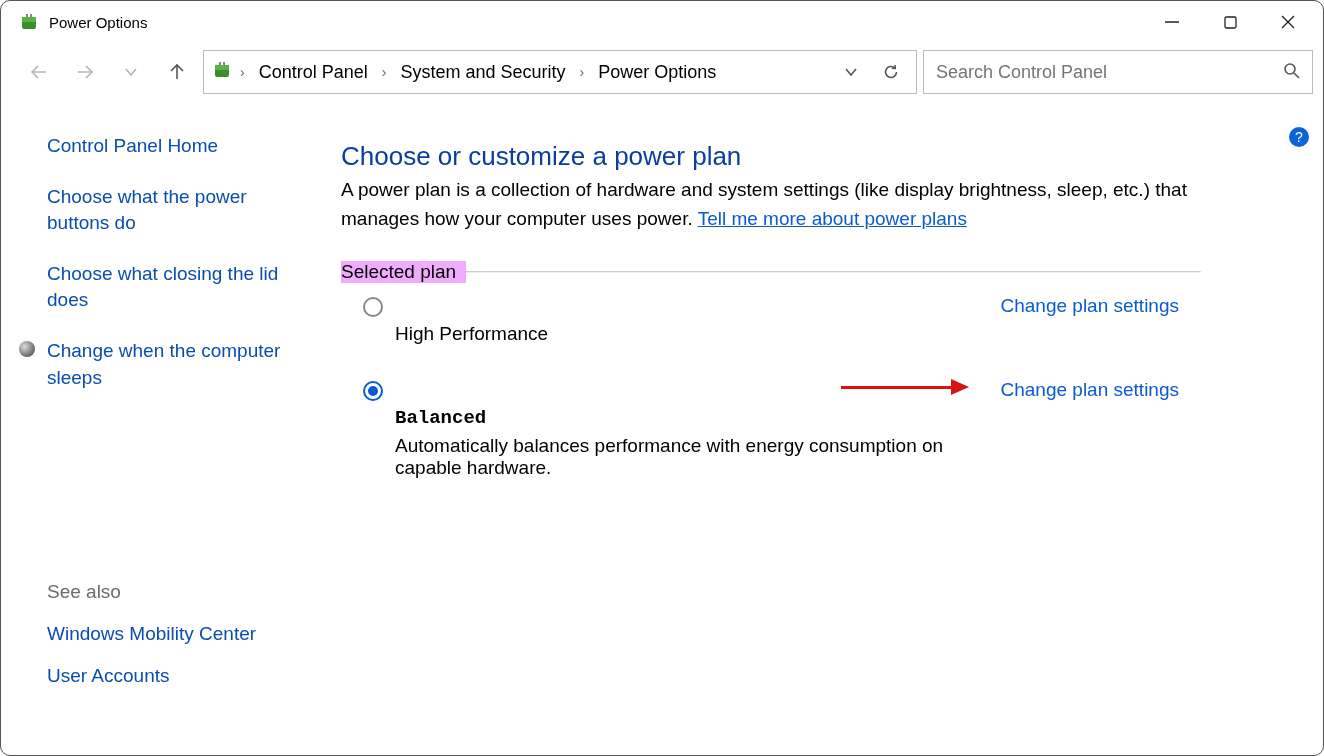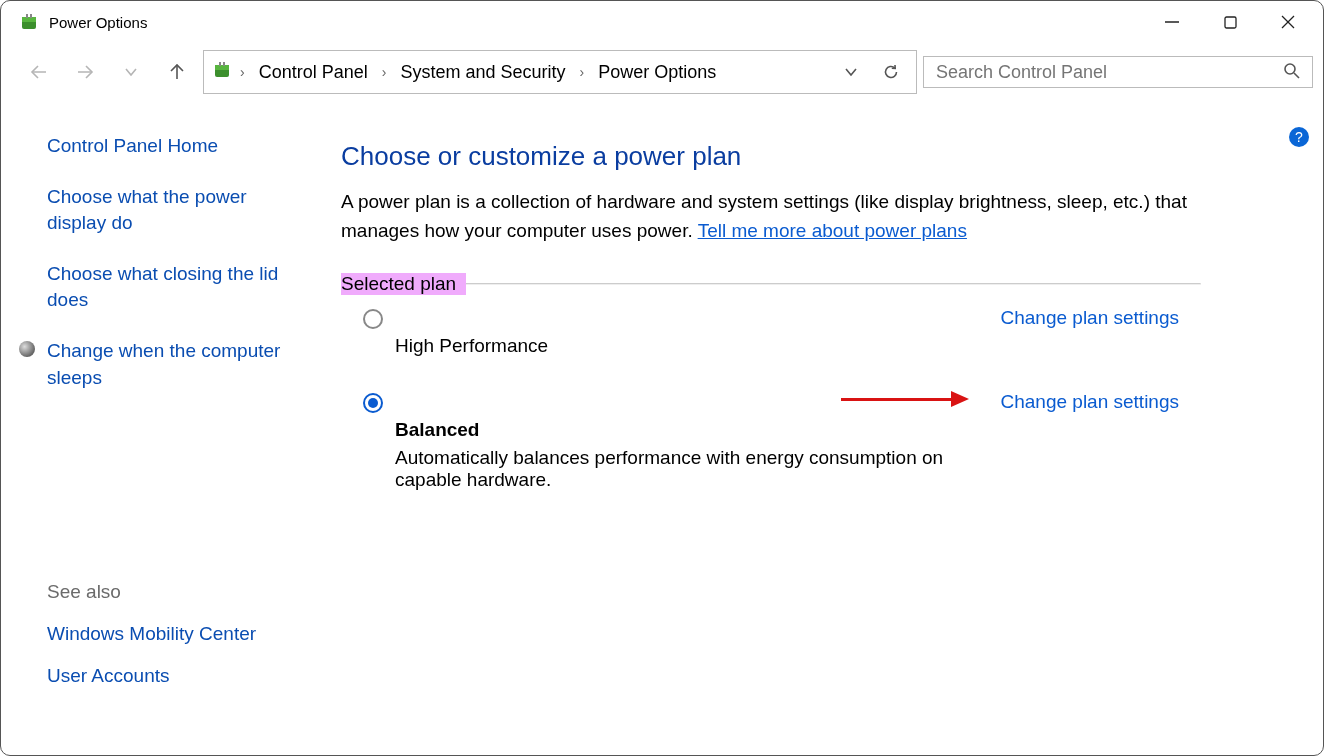--- a/index.html
+++ b/index.html
@@ -15,52 +15,52 @@
   
   .addrbar { display: flex; align-items: center; height: 58px; padding: 0 10px 0 18px; gap: 6px; }
   .nav-btn { width: 40px; height: 40px; display: flex; align-items: center; justify-content: center; }
   .nav-btn svg { stroke: #555; }
   .nav-btn.disabled svg { stroke: #b5b5b5; }
   .addr-box { flex: 1; height: 44px; border: 1px solid #bbb; display: flex; align-items: center; padding: 0 8px; gap: 6px; }
   .addr-box .bc { font-size: 18px; padding: 0 6px; }
   .addr-box .chev { color: #666; font-size: 14px; padding: 0 2px; }
   .addr-box .spacer { flex: 1; }
   .addr-box .end-btn { width: 34px; height: 34px; display: flex; align-items: center; justify-content: center; }
-  .search-box { width: 390px; height: 32px; border: 1px solid #bbb; display: flex; align-items: center; padding: 4px 12px; }
+  .search-box { width: 390px; height: 44px; border: 1px solid #bbb; display: flex; align-items: center; padding: 4px 12px; }
   .search-box input { border: none; outline: none; font-size: 18px; flex: 1; background: transparent; }
   .search-box .mag { color: #555; }
 
   
   .help-badge { position: absolute; top: 126px; right: 14px; width: 20px; height: 20px; border-radius: 50%; background: #0a66d6; color: #fff; font-size: 14px; display: flex; align-items: center; justify-content: center; }
 
   
   .content { display: flex; height: calc(100% - 100px); }
   .sidebar { width: 320px; padding: 32px 20px 36px 46px; display: flex; flex-direction: column; position: relative; }
   .sidebar a.side-link { color: #0a4db1; text-decoration: none; font-size: 19px; line-height: 1.4; margin-bottom: 24px; display: block; }
   .sidebar .bullet-row { position: relative; }
   .sidebar .bullet-row .bullet { position: absolute; left: -28px; top: 3px; width: 16px; height: 16px; border-radius: 50%; background: radial-gradient(circle at 35% 35%, #ddd 0%, #666 70%); }
   .sidebar .see-also { margin-top: auto; margin-bottom: 12px; }
   .sidebar .see-also h4 { color: #6b6b6b; font-weight: normal; font-size: 19px; margin-bottom: 20px; }
   .sidebar .see-also a { color: #0a4db1; text-decoration: none; font-size: 19px; display: block; margin-bottom: 20px; }
 
   .main { flex: 1; padding: 40px 40px 20px 20px; max-width: 920px; }
-  .main h1 { color: #0a3da0; font-weight: normal; font-size: 26px; margin-bottom: 16px; }
+  .main h1 { color: #0a3da0; font-weight: normal; font-size: 26px; margin-bottom: 4px; }
   .main p.desc { font-size: 19px; line-height: 1.5; margin-bottom: 28px; }
   .main p.desc a { color: #0a5bd0; text-decoration: underline; }
 
   .fieldset-label { font-size: 19px; display: inline-block; background: #f0abfc; position: relative; z-index: 2; padding-right: 10px; }
   .fieldset-rule { border-top: 1px solid #ccc; margin-top: -12px; margin-bottom: 0; }
 
   .plan-row { display: flex; align-items: flex-start; padding: 22px 22px 6px 22px; }
   .plan-row .radio { width: 20px; height: 20px; border: 2px solid #888; border-radius: 50%; margin-right: 12px; margin-top: 2px; flex-shrink: 0; position: relative; }
   .plan-row .radio.selected { border-color: #0a5bd0; }
   .plan-row .radio.selected::after { content: ""; position: absolute; inset: 3px; border-radius: 50%; background: #0a5bd0; }
   .plan-row .plan-body { flex: 1; margin-top: 28px; }
   .plan-row .plan-name { font-size: 19px; }
-  .plan-row .plan-name.bold { font-weight: 700; }
+  .plan-row .plan-name.bold { font-weight: 700; font-family: Liberation Mono, monospace; }
   .plan-row .plan-desc { font-size: 19px; margin-top: 6px; }
   .plan-row .plan-link { color: #0a5bd0; text-decoration: none; font-size: 19px; white-space: nowrap; margin-left: 20px; }
 
   
   .arrow-annot { position: absolute; display: flex; align-items: center; }
   .arrow-annot .shaft { width: 110px; height: 3px; background: #d91313; }
   .arrow-annot .head { width: 0; height: 0; border-left: 18px solid #d91313; border-top: 8px solid transparent; border-bottom: 8px solid transparent; }
 
   
   .power-icon { display:inline-block; }
@@ -160,21 +160,21 @@
     </span>
   </div>
 </div>
 
 <div class="help-badge">?</div>
 
 <div class="content">
 
   <div class="sidebar">
     <a href="#" class="side-link">Control Panel Home</a>
-    <a href="#" class="side-link">Choose what the power display do</a>
+    <a href="#" class="side-link">Choose what the power buttons do</a>
     <a href="#" class="side-link">Choose what closing the lid does</a>
     <div class="bullet-row">
       <span class="bullet"></span>
       <a href="#" class="side-link">Change when the computer sleeps</a>
     </div>
 
     <div class="see-also">
       <h4>See also</h4>
       <a href="#">Windows Mobility Center</a>
       <a href="#">User Accounts</a>

